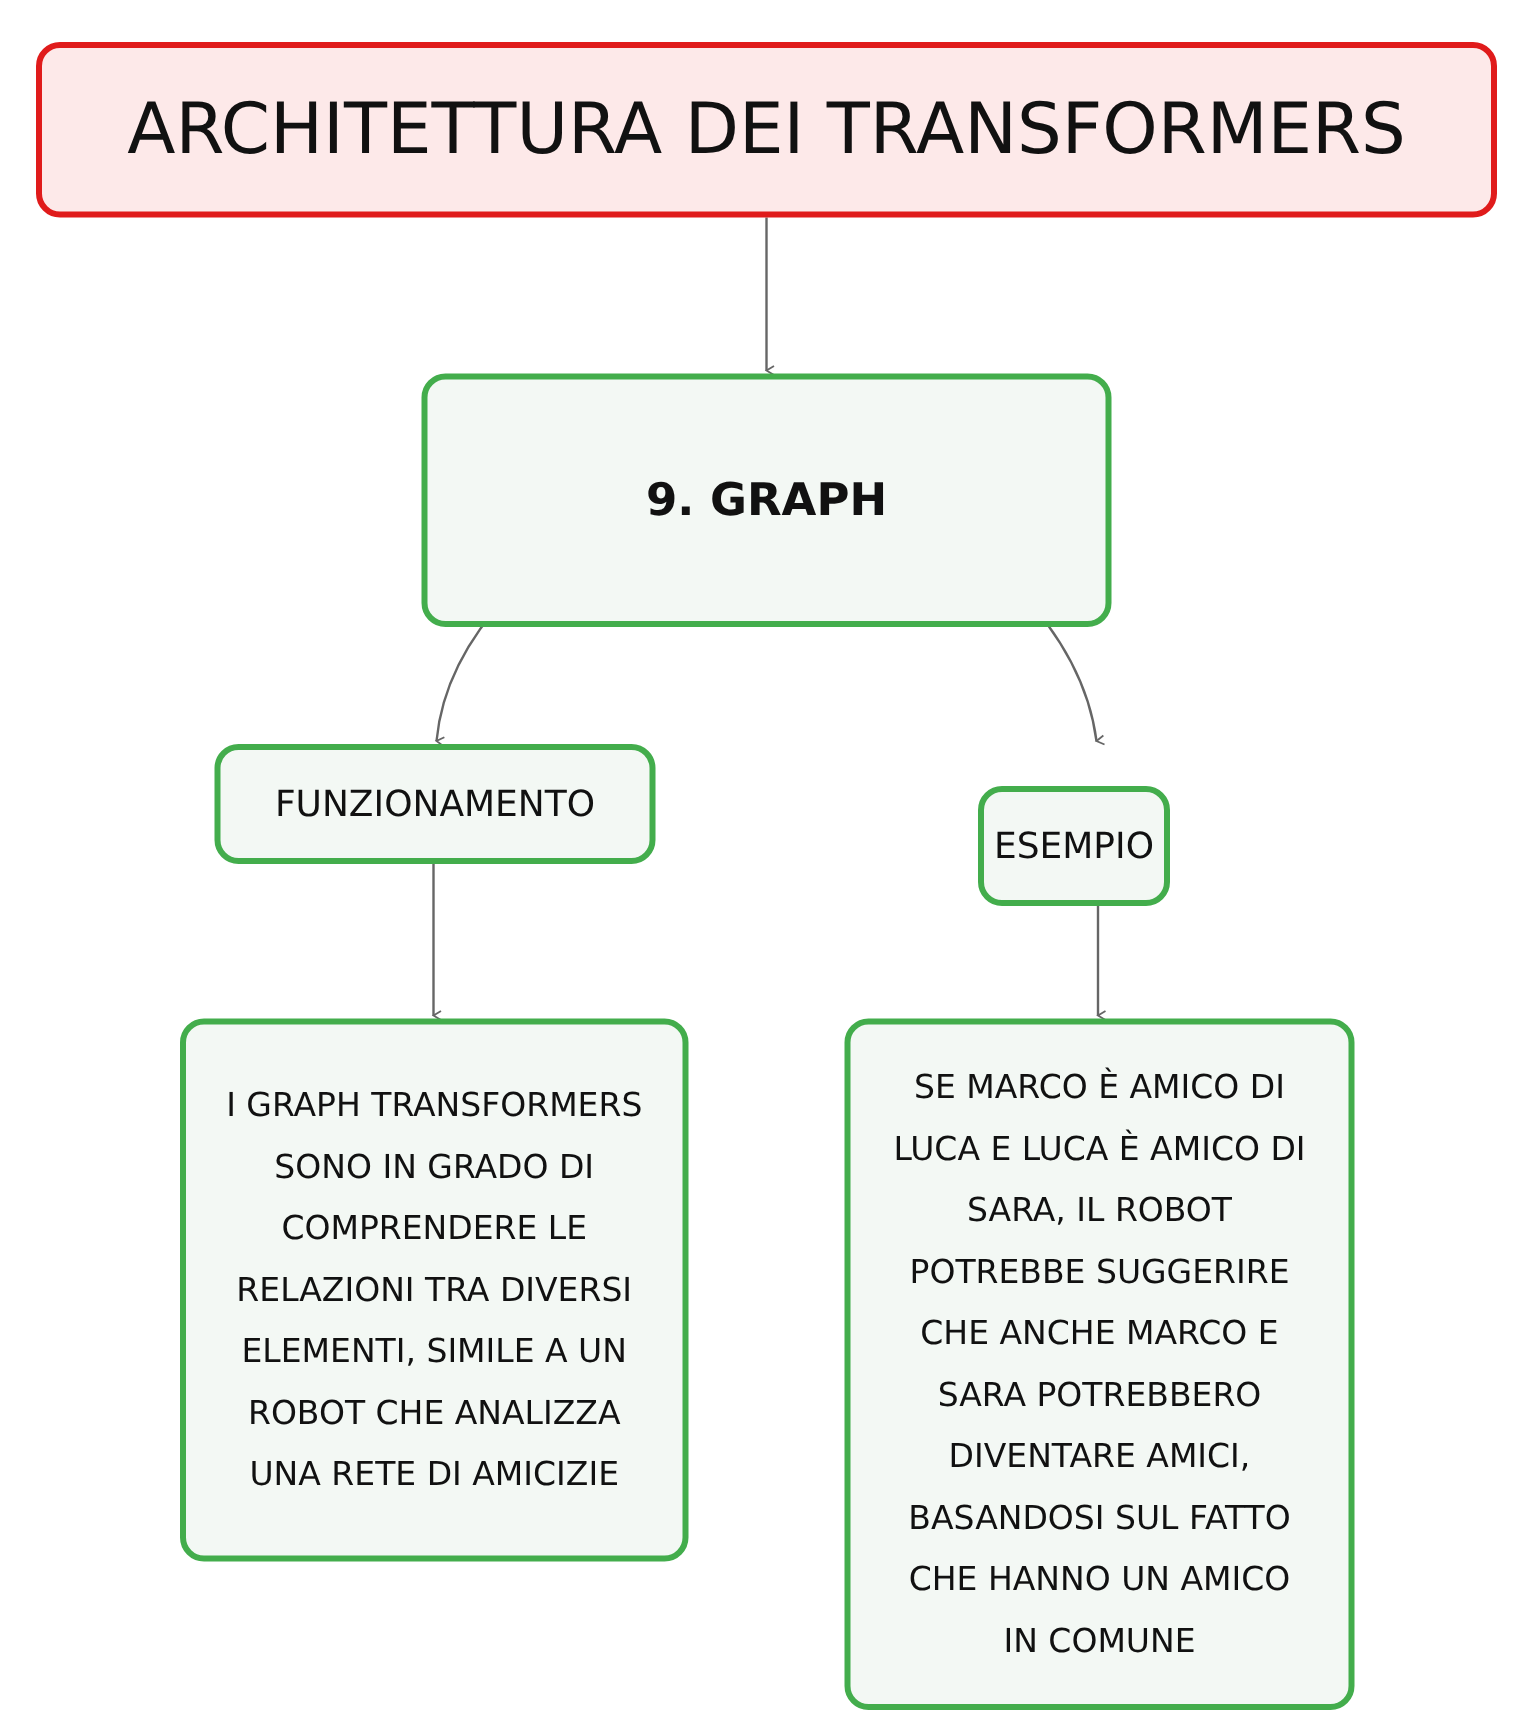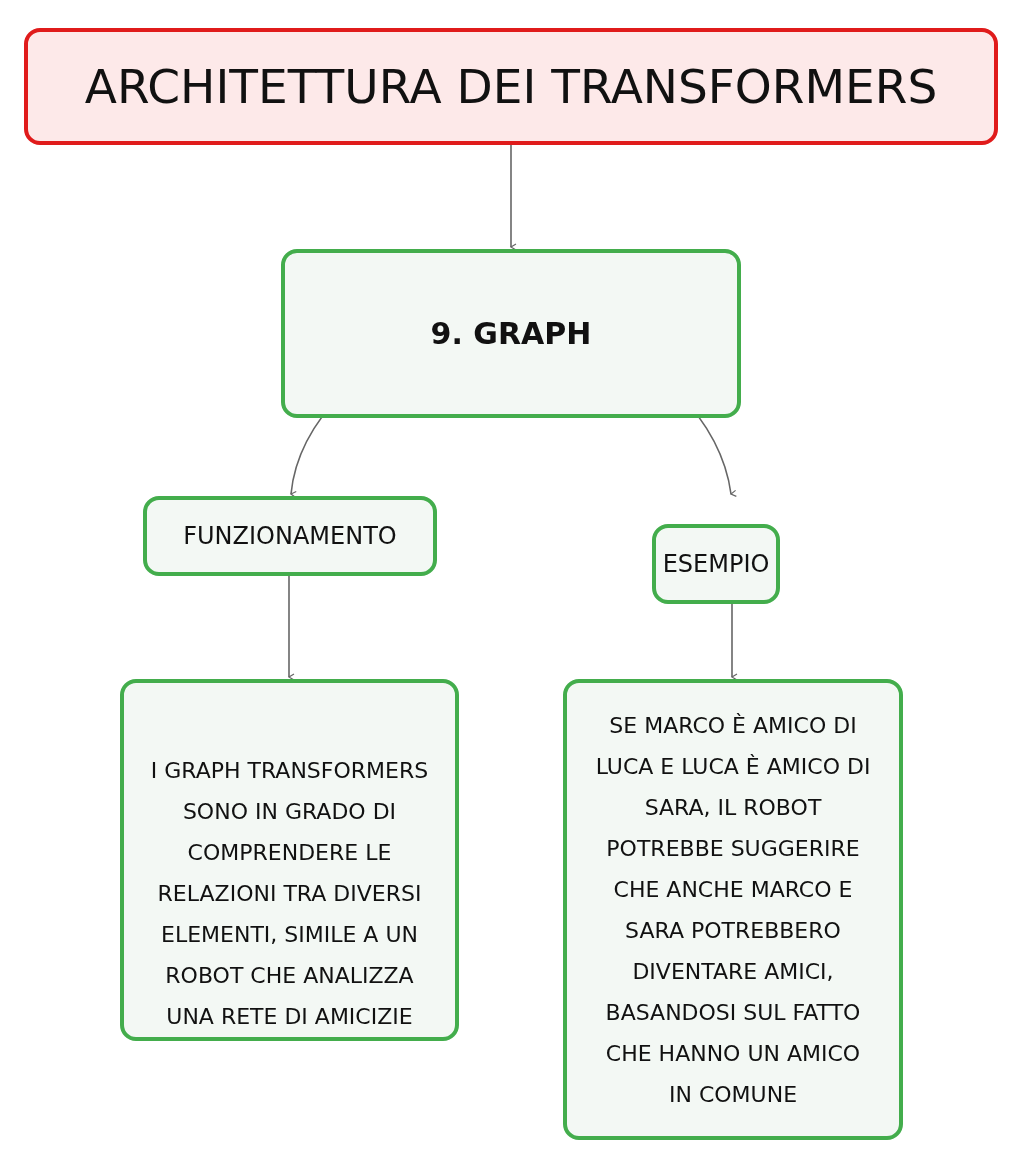--- a/index.html
+++ b/index.html
@@ -9,21 +9,21 @@
           justify-content:center; text-align:center; color:#111; }
   .root { left:24px; top:28px; width:974px; height:117px; background:#fde9e9;
           border:4px solid #e01b1b; border-radius:16px; }
   .root span { font-weight:normal; font-size:47px; letter-spacing:0px; white-space:nowrap; }
   .green { background:#f3f8f4; border:4px solid #43ad4c; border-radius:16px; }
   .topic { left:281px; top:249px; width:460px; height:169px; }
   .topic span { font-weight:bold; font-size:30px; line-height:55px; }
   .sub1 { left:143px; top:496px; width:294px; height:80px; }
   .sub2 { left:652px; top:524px; width:128px; height:80px; }
   .sub1 span, .sub2 span { font-size:24px; }
-  .leaf1 { left:120px; top:679px; width:339px; height:362px; padding:0 6px;align-items:flex-end; }
+  .leaf1 { left:120px; top:679px; width:339px; height:362px; padding:0 6px; }
   .leaf2 { left:563px; top:679px; width:340px; height:461px; padding:0 6px; }
   .leaf1 span, .leaf2 span { font-size:22px; line-height:41px; white-space:pre-line; }
   svg.edges { position:absolute; left:0; top:0; width:1024px; height:1154px; }
 </style>
 </head>
 <body>
 
 <svg class="edges" xmlns="http://www.w3.org/2000/svg">
   <defs>
     <marker id="arr" markerWidth="8" markerHeight="8" refX="4" refY="6" orient="auto-start-reverse" markerUnits="userSpaceOnUse">

